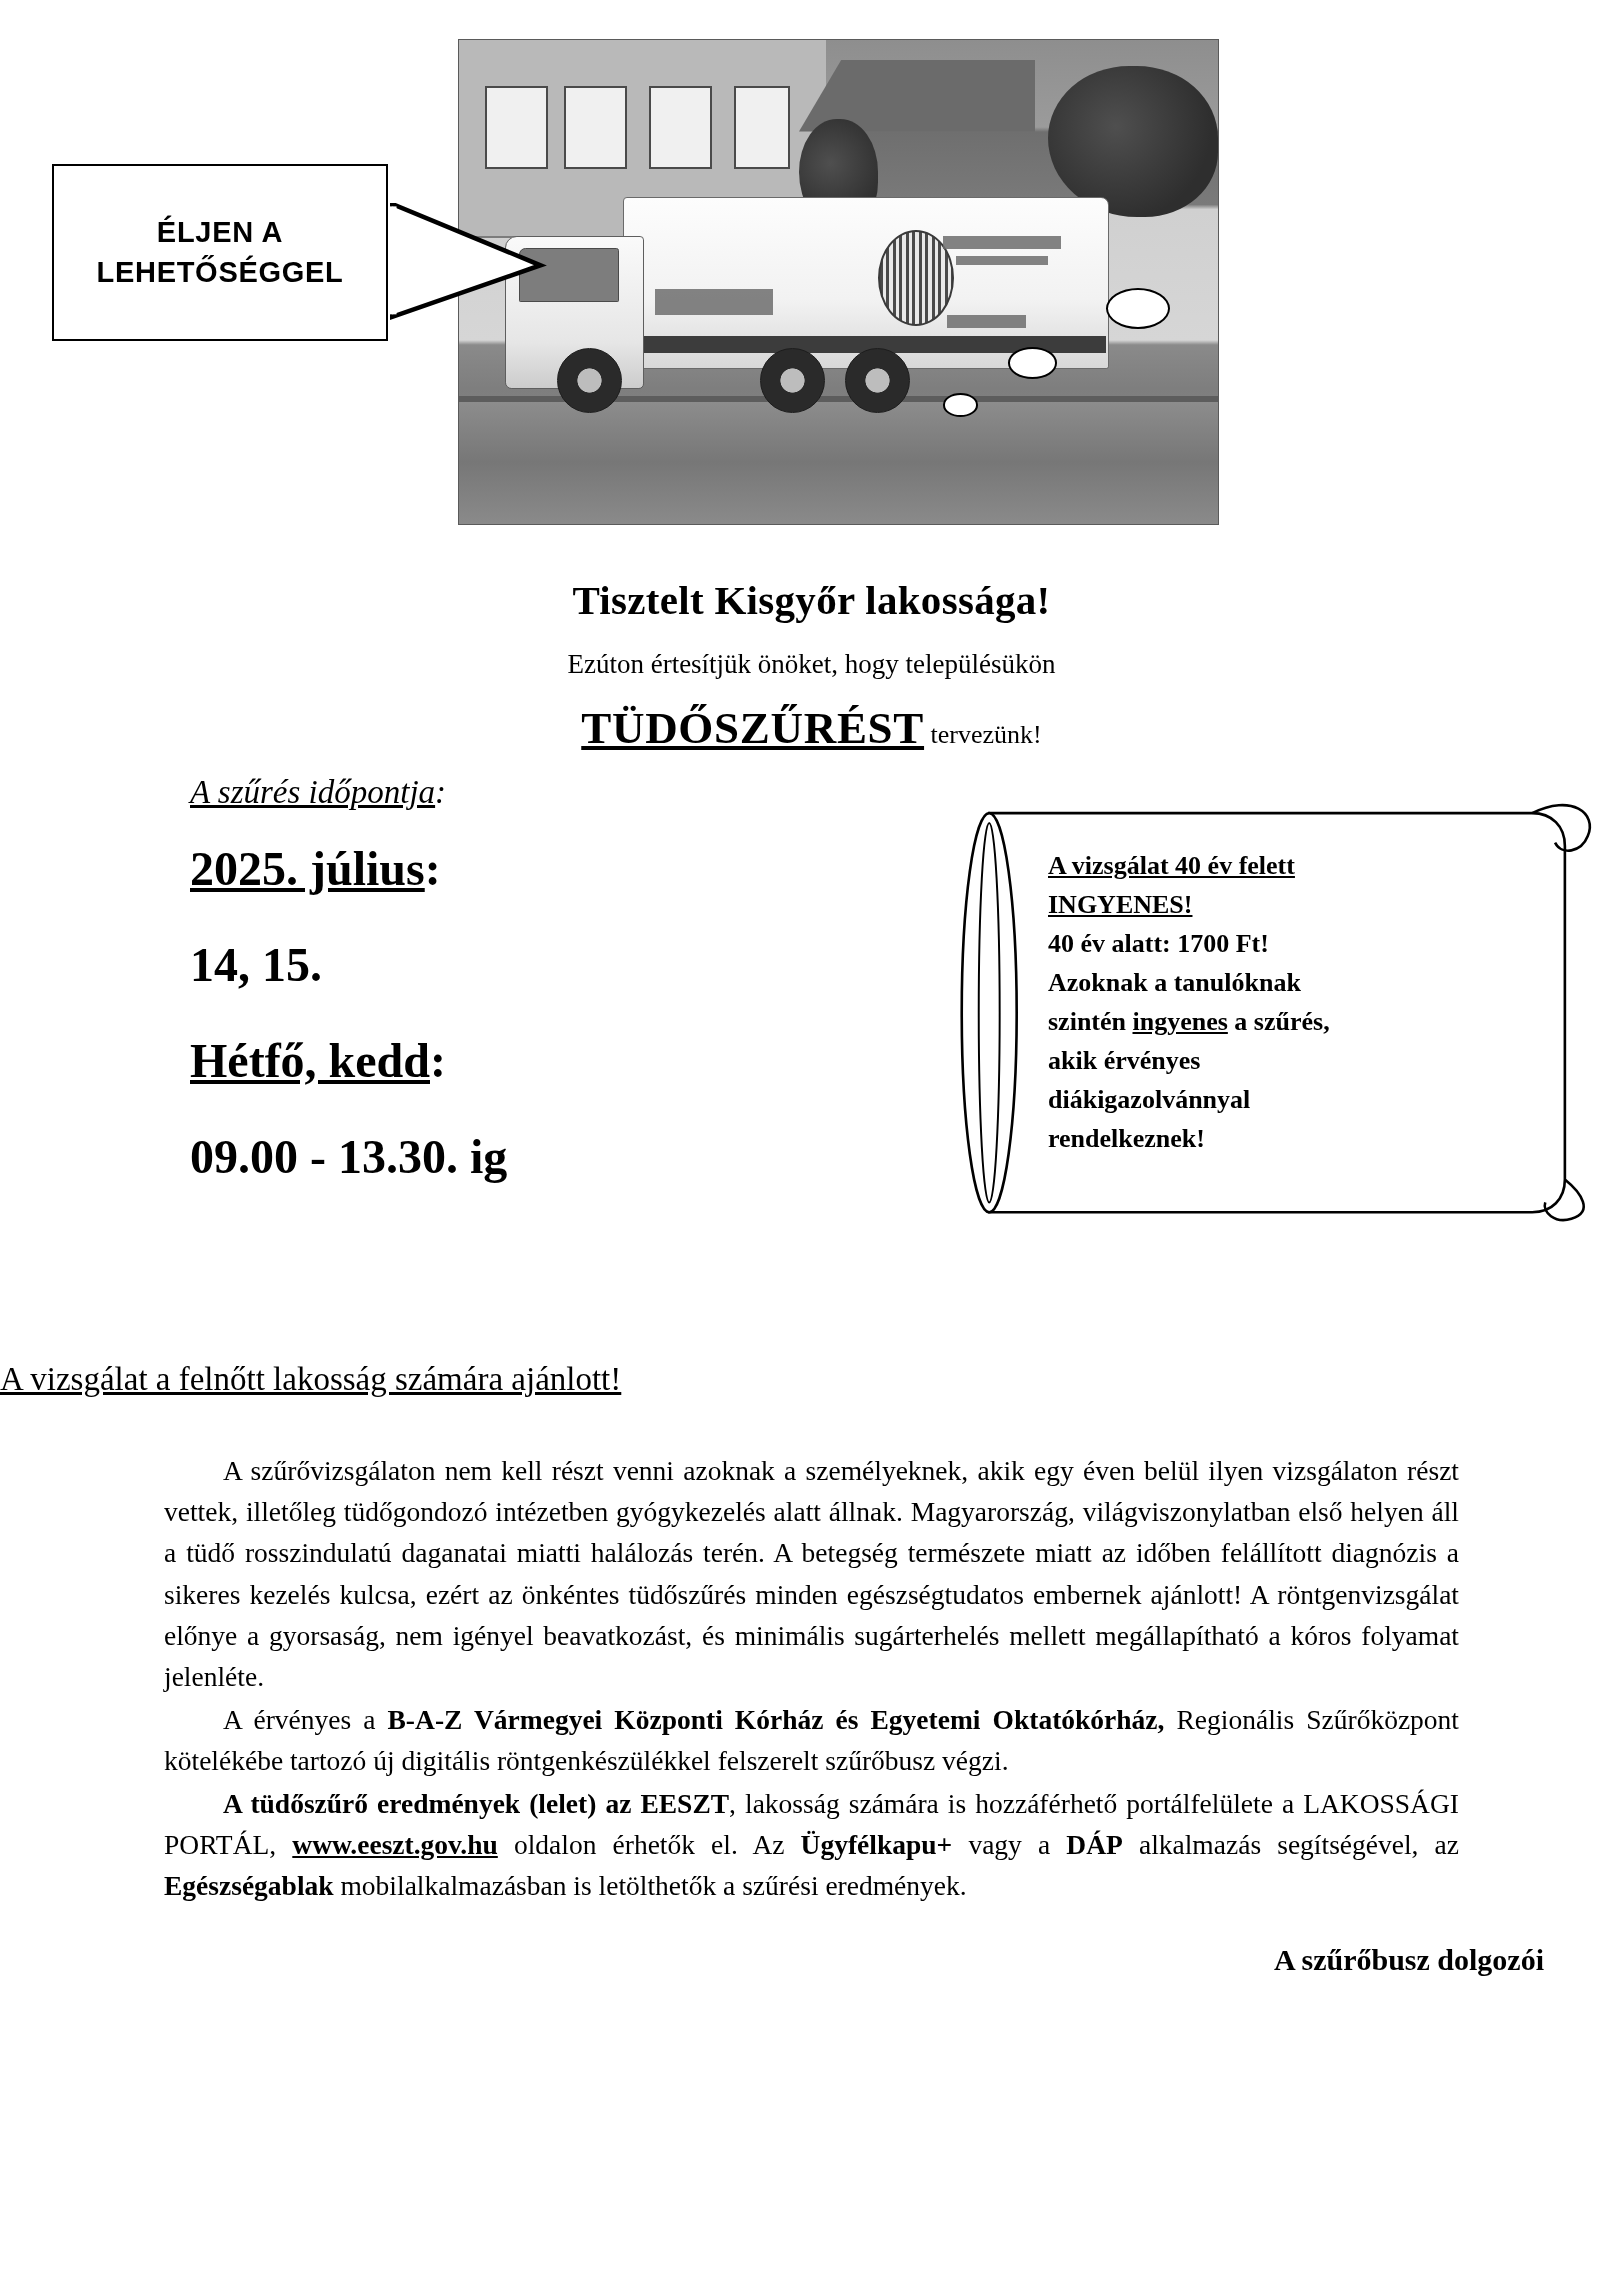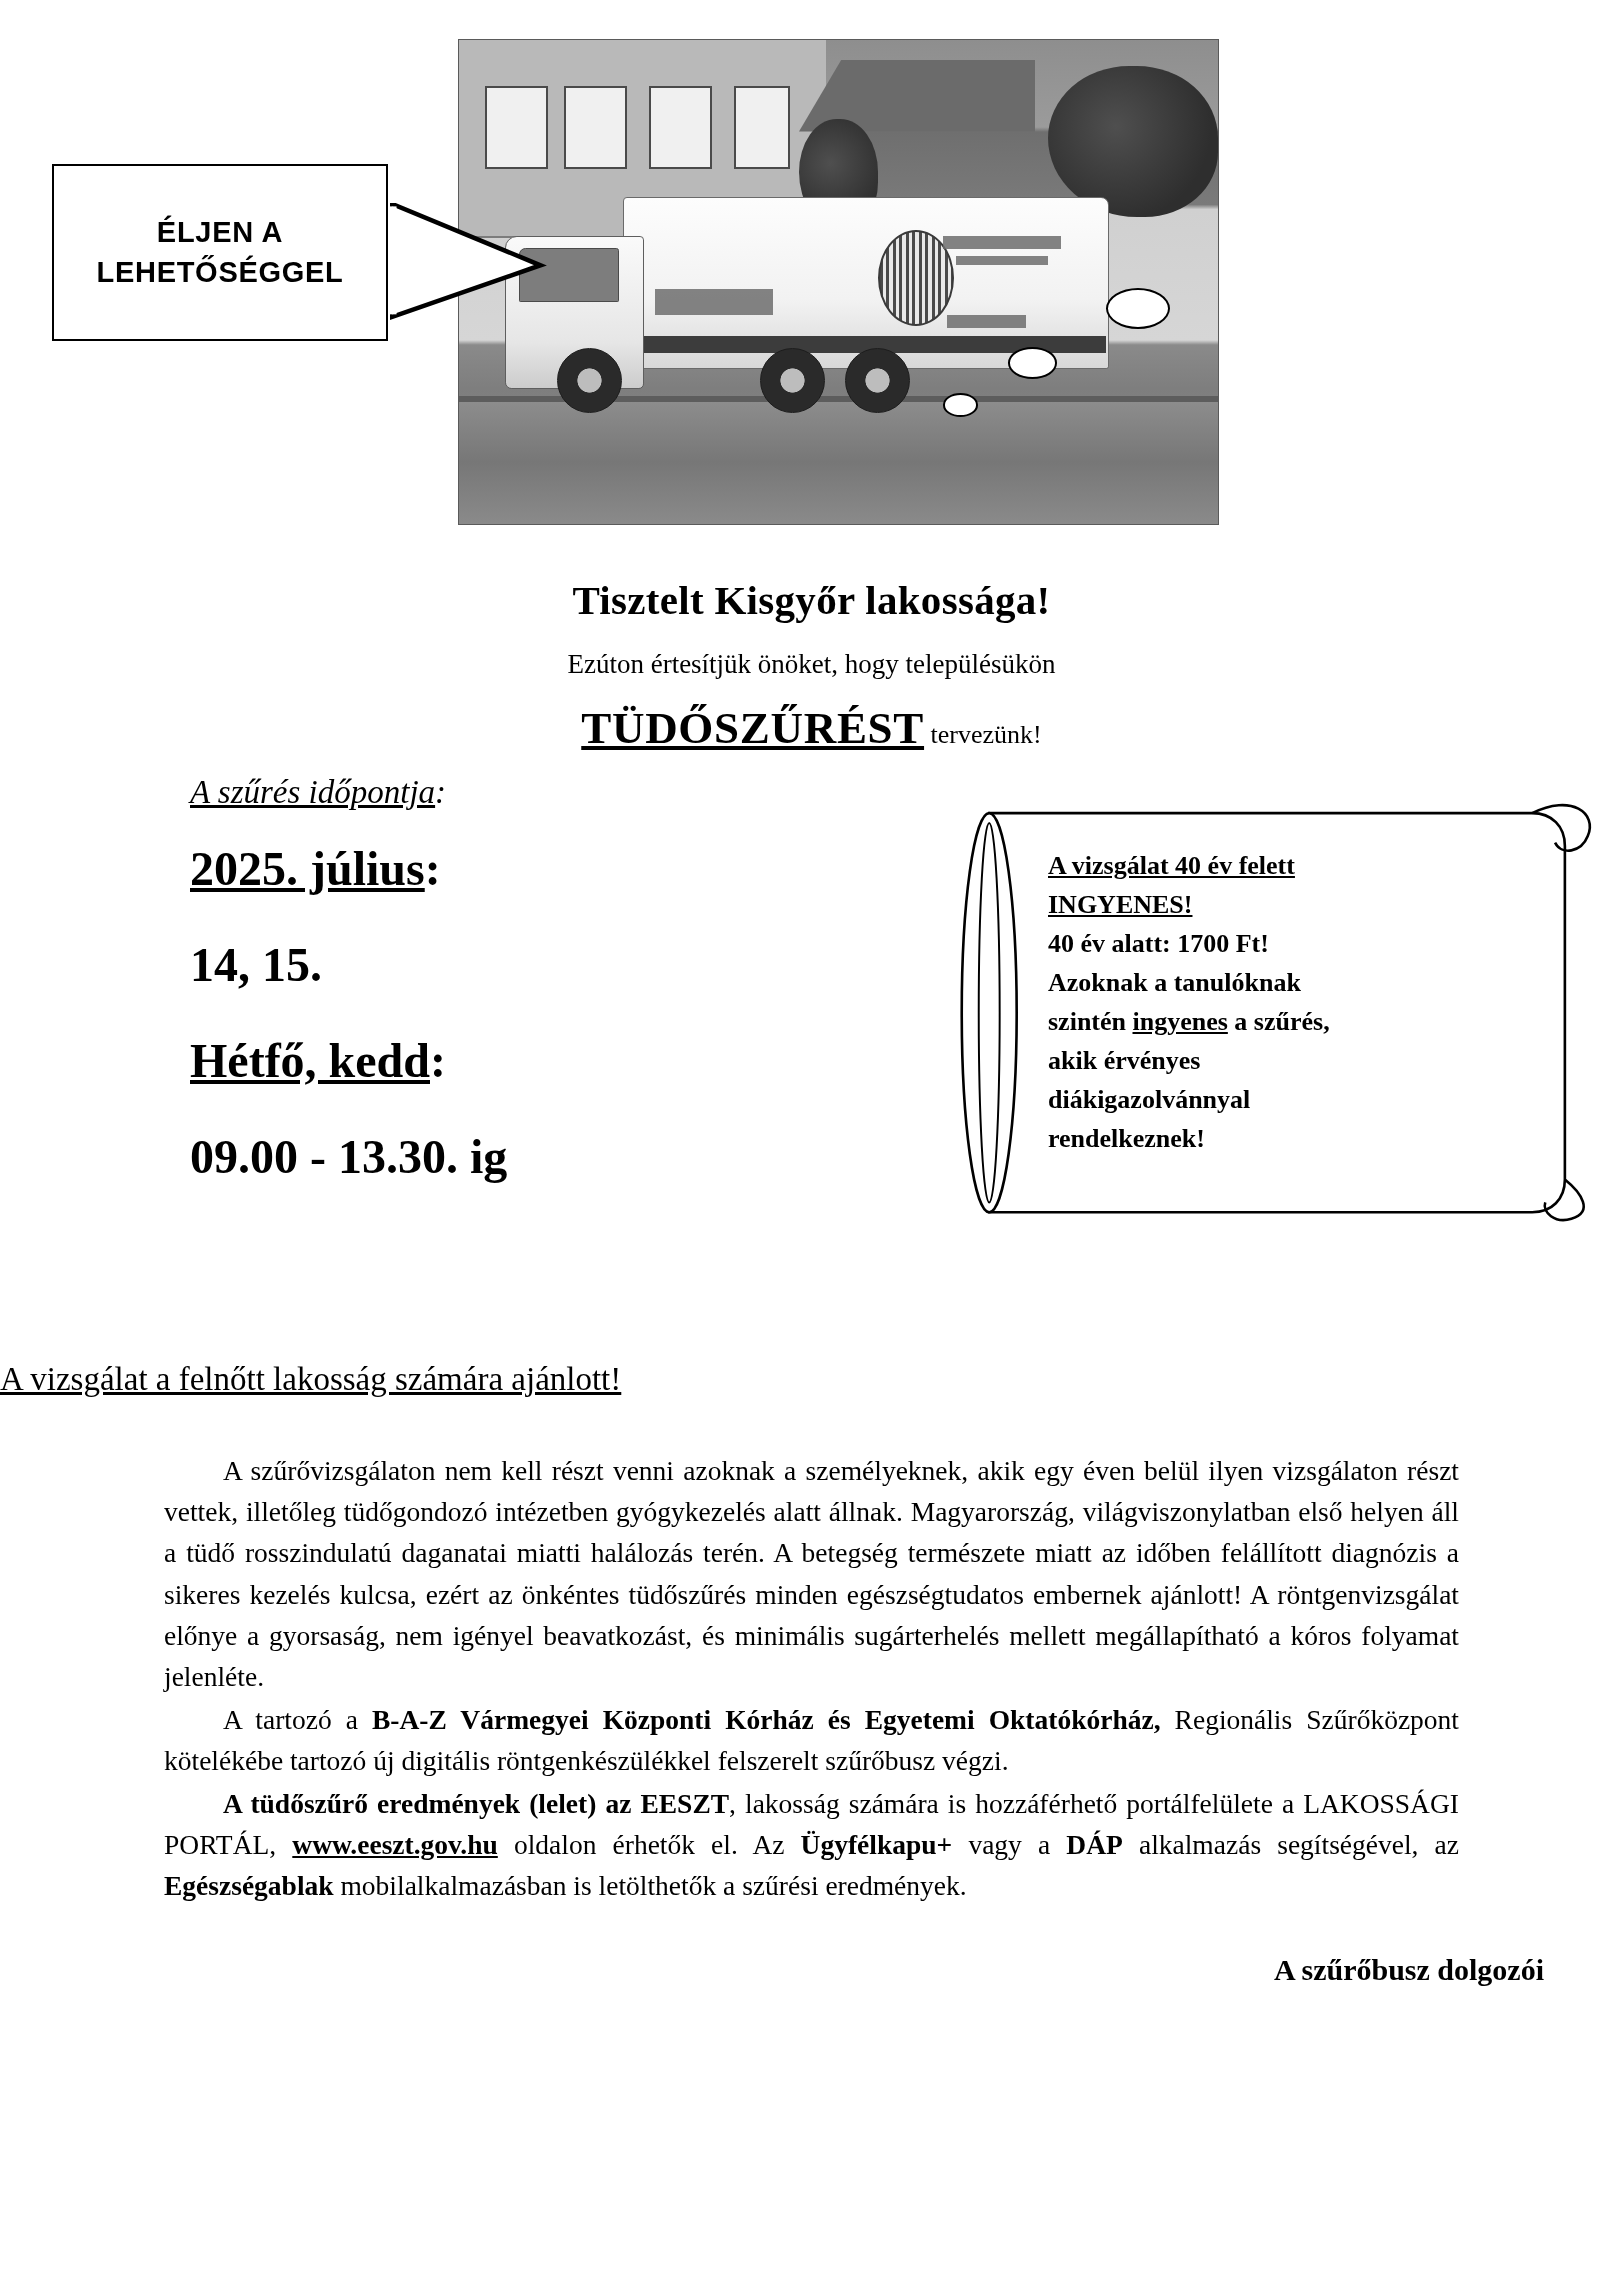--- a/index.html
+++ b/index.html
@@ -259,21 +259,21 @@
     text-align: justify;
   }
   .body-text p {
     margin: 0 0 1.3px 0;
     text-indent: 59px;
   }
   .body-text b { font-weight: bold; }
   .body-text u { text-decoration: underline; }
 
   .signature {
-    margin: 47px 79px 0 0;
+    margin: 37px 79px 0 0;
     text-align: right;
     font-size: 30px;
     font-weight: bold;
   }
 </style>
 </head>
 <body>
 
 <div class="page">
 
@@ -368,21 +368,21 @@
         <span>rendelkeznek!</span>
       </div>
     </div>
   </div>
 
   <div class="recommend">A vizsgálat a felnőtt lakosság számára ajánlott!</div>
 
   <div class="body-text">
     <p>A szűrővizsgálaton nem kell részt venni azoknak a személyeknek, akik egy éven belül ilyen vizsgálaton részt vettek, illetőleg tüdőgondozó intézetben gyógykezelés alatt állnak. Magyarország, világviszonylatban első helyen áll a tüdő rosszindulatú daganatai miatti halálozás terén. A betegség természete miatt az időben felállított diagnózis a sikeres kezelés kulcsa, ezért az önkéntes tüdőszűrés minden egészségtudatos embernek ajánlott! A röntgenvizsgálat előnye a gyorsaság, nem igényel beavatkozást, és minimális sugárterhelés mellett megállapítható a kóros folyamat jelenléte.</p>
     <p>
-      <span>A tartozó a </span><b>B-A-Z Vármegyei Központi Kórház és Egyetemi Oktatókórház,</b><span> Regionális Szűrőközpont kötelékébe tartozó új digitális röntgenkészülékkel felszerelt szűrőbusz végzi.</span>
+      <span>A érvényes a </span><b>B-A-Z Vármegyei Központi Kórház és Egyetemi Oktatókórház,</b><span> Regionális Szűrőközpont kötelékébe tartozó új digitális röntgenkészülékkel felszerelt szűrőbusz végzi.</span>
     </p>
     <p>
       <b>A tüdőszűrő eredmények (lelet) az EESZT</b><span>, lakosság számára is hozzáférhető portálfelülete a LAKOSSÁGI PORTÁL, </span><b><u>www.eeszt.gov.hu</u></b><span> oldalon érhetők el. Az </span><b>Ügyfélkapu+</b><span> vagy a </span><b>DÁP</b><span> alkalmazás segítségével, az </span><b>Egészségablak</b><span> mobilalkalmazásban is letölthetők a szűrési eredmények.</span>
     </p>
   </div>
 
   <div class="signature">A szűrőbusz dolgozói</div>
 
 </div>
 

